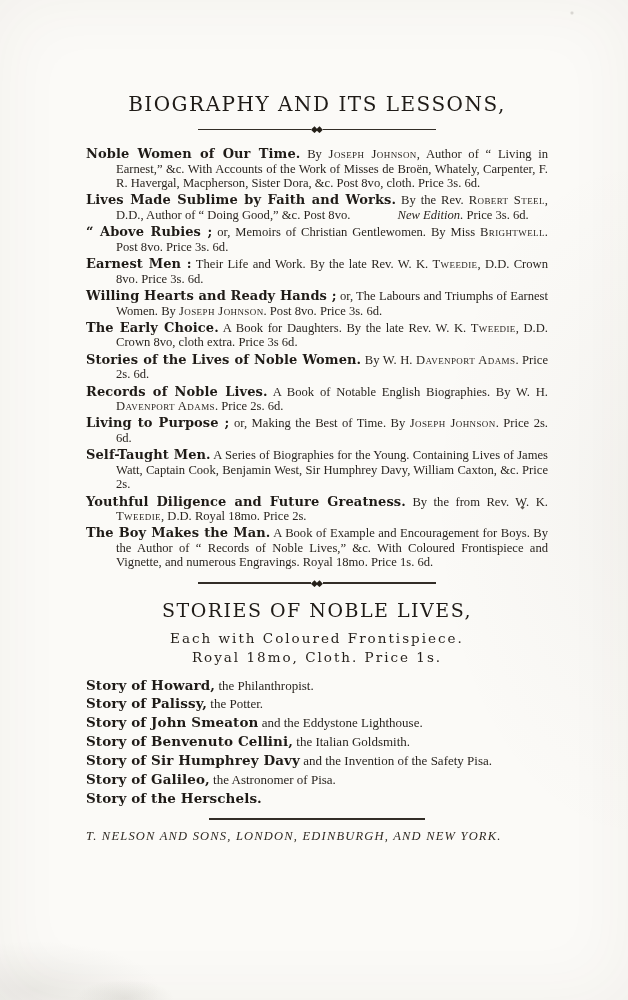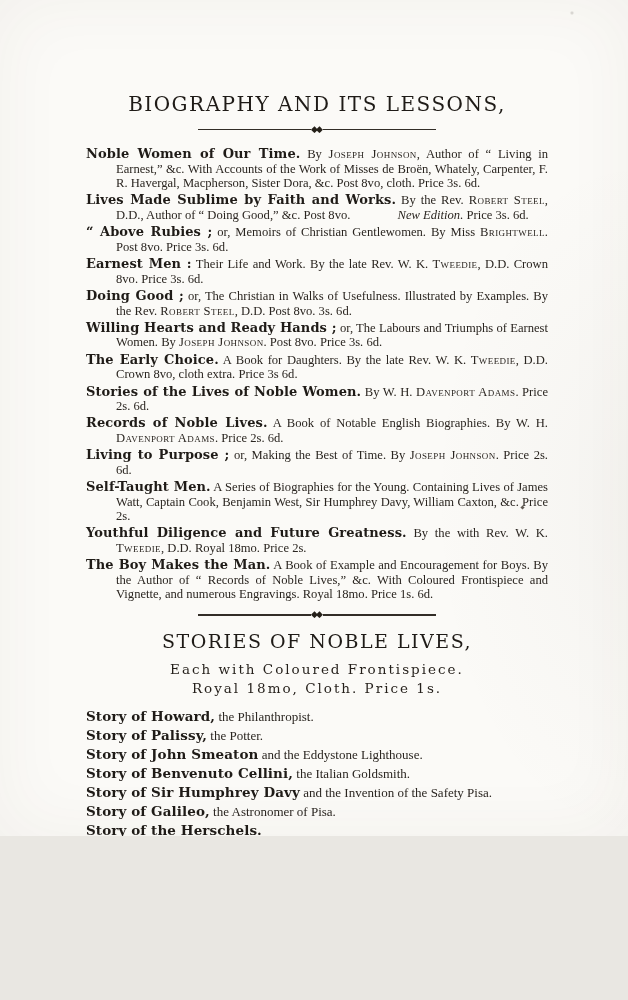--- a/index.html
+++ b/index.html
@@ -1,17 +1,17 @@
 <!DOCTYPE html>
 <html><head>
 <meta charset="utf-8">
 <style>
   html,body { margin:0; padding:0; background:#e9e7e2; }
   .page {
-    position:relative; width:628px; height:836px; overflow:hidden;
+    position:relative; width:628px; height:1000px; overflow:hidden;
     color:#2a2520;
     font-family:"Liberation Serif", serif;
     background:
       radial-gradient(ellipse 180px 70px at 35px 990px, rgba(110,105,95,0.10), transparent 70%),
       radial-gradient(ellipse 70px 26px at 125px 998px, rgba(110,105,95,0.12), transparent 70%),
       radial-gradient(circle 3px at 572px 13px, rgba(100,95,88,0.30), transparent 75%),
       radial-gradient(ellipse 300px 500px at 640px 500px, rgba(90,80,70,0.035), transparent 70%),
       linear-gradient(#fbfaf7,#fbfaf7);
     box-shadow: inset 0 0 70px rgba(70,60,45,0.05);
   }
@@ -69,28 +69,27 @@
       <span class="dline"></span>
       <span class="ddiamonds">◆◆</span>
       <span class="dline"></span>
     </div>
 
     <div class="entries" id="entries">
         <p class="entry"><span class="run-b">Noble Women of Our Time.</span><span class="run-p"> By </span><span class="run-sc">Joseph Johnson</span><span class="run-p">, Author of “ Living in Earnest,” &amp;c. With Accounts of the Work of Misses de Broën, Whately, Carpenter, F. R. Havergal, Macpherson, Sister Dora, &amp;c. Post 8vo, cloth. Price 3s. 6d.</span></p>
         <p class="entry"><span class="run-b">Lives Made Sublime by Faith and Works.</span><span class="run-p"> By the Rev. </span><span class="run-sc">Robert Steel</span><span class="run-p">, D.D., Author of “ Doing Good,” &amp;c. Post 8vo. </span><span class="run-i">New Edition.</span><span class="run-p"> Price 3s. 6d.</span></p>
         <p class="entry"><span class="run-b">“ Above Rubies ;</span><span class="run-p"> or, Memoirs of Christian Gentlewomen. By Miss </span><span class="run-sc">Brightwell</span><span class="run-p">. Post 8vo. Price 3s. 6d.</span></p>
         <p class="entry"><span class="run-b">Earnest Men :</span><span class="run-p"> Their Life and Work. By the late Rev. W. K. </span><span class="run-sc">Tweedie</span><span class="run-p">, D.D. Crown 8vo. Price 3s. 6d.</span></p>
-        <p class="entry"><span class="run-b">Doing Good ;</span><span class="run-p"> or, The Christian in Walks of Usefulness. Illustrated by Examples. By the Rev. </span><span class="run-sc">Robert Steel</span><span class="run-p">, D.D. Post 8vo. 3s. 6d.</span></p>
         <p class="entry"><span class="run-b">Willing Hearts and Ready Hands ;</span><span class="run-p"> or, The Labours and Triumphs of Earnest Women. By </span><span class="run-sc">Joseph Johnson</span><span class="run-p">. Post 8vo. Price 3s. 6d.</span></p>
         <p class="entry"><span class="run-b">The Early Choice.</span><span class="run-p"> A Book for Daughters. By the late Rev. W. K. </span><span class="run-sc">Tweedie</span><span class="run-p">, D.D. Crown 8vo, cloth extra. Price 3s 6d.</span></p>
         <p class="entry"><span class="run-b">Stories of the Lives of Noble Women.</span><span class="run-p"> By W. H. </span><span class="run-sc">Davenport Adams</span><span class="run-p">. Price 2s. 6d.</span></p>
         <p class="entry"><span class="run-b">Records of Noble Lives.</span><span class="run-p"> A Book of Notable English Biographies. By W. H. </span><span class="run-sc">Davenport Adams</span><span class="run-p">. Price 2s. 6d.</span></p>
         <p class="entry"><span class="run-b">Living to Purpose ;</span><span class="run-p"> or, Making the Best of Time. By </span><span class="run-sc">Joseph Johnson</span><span class="run-p">. Price 2s. 6d.</span></p>
         <p class="entry"><span class="run-b">Self-Taught Men.</span><span class="run-p"> A Series of Biographies for the Young. Containing Lives of James Watt, Captain Cook, Benjamin West, Sir Humphrey Davy, William Caxton, &amp;c. Price 2s.</span></p>
-        <p class="entry"><span class="run-b">Youthful Diligence and Future Greatness.</span><span class="run-p"> By the with Rev. W. K. </span><span class="run-sc">Tweedie</span><span class="run-p">, D.D. Royal 18mo. Price 2s.</span></p>
+        <p class="entry"><span class="run-b">Youthful Diligence and Future Greatness.</span><span class="run-p"> By the from Rev. W. K. </span><span class="run-sc">Tweedie</span><span class="run-p">, D.D. Royal 18mo. Price 2s.</span></p>
         <p class="entry"><span class="run-b">The Boy Makes the Man.</span><span class="run-p"> A Book of Example and Encouragement for Boys. By the Author of “ Records of Noble Lives,” &amp;c. With Coloured Frontispiece and Vignette, and numerous Engravings. Royal 18mo. Price 1s. 6d.</span></p>
       </div>
 
     <div class="divider second">
       <span class="dline"></span>
       <span class="ddiamonds">◆◆</span>
       <span class="dline"></span>
     </div>
 
     <h2 class="title title2">STORIES OF NOBLE LIVES,</h2>

